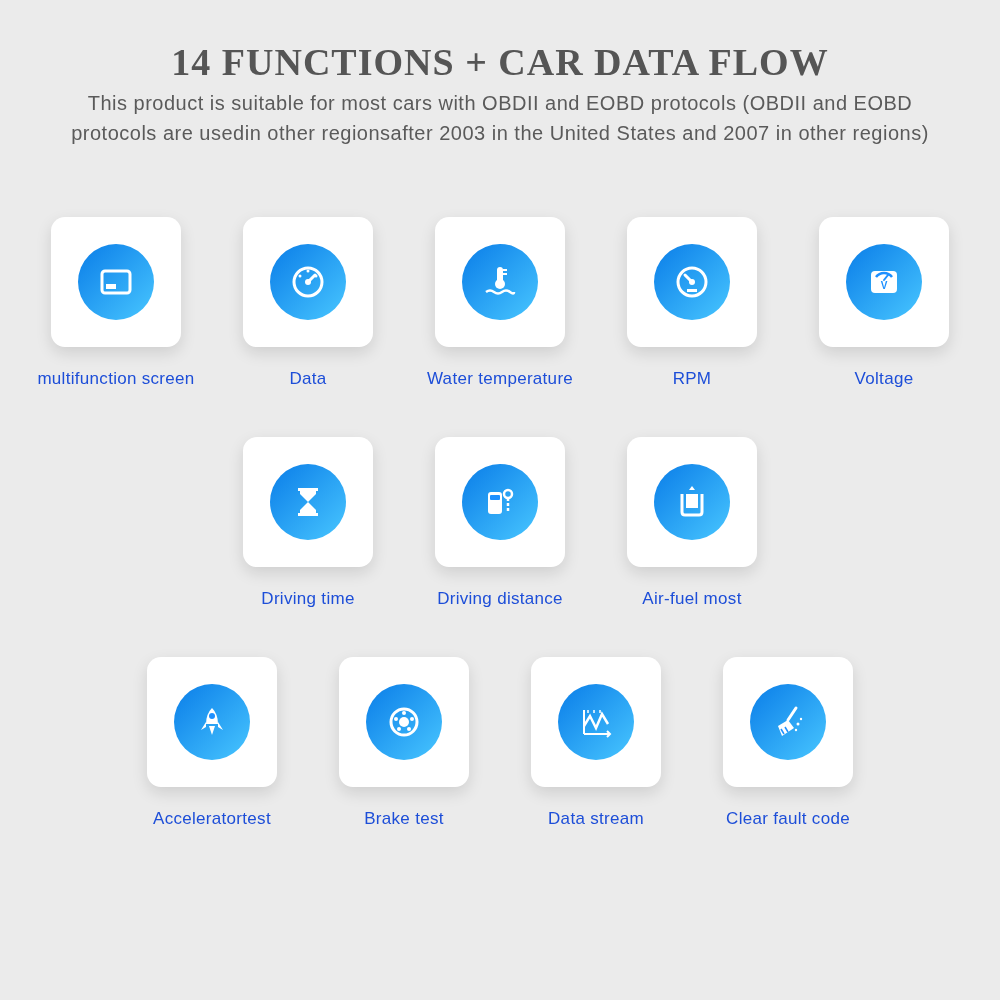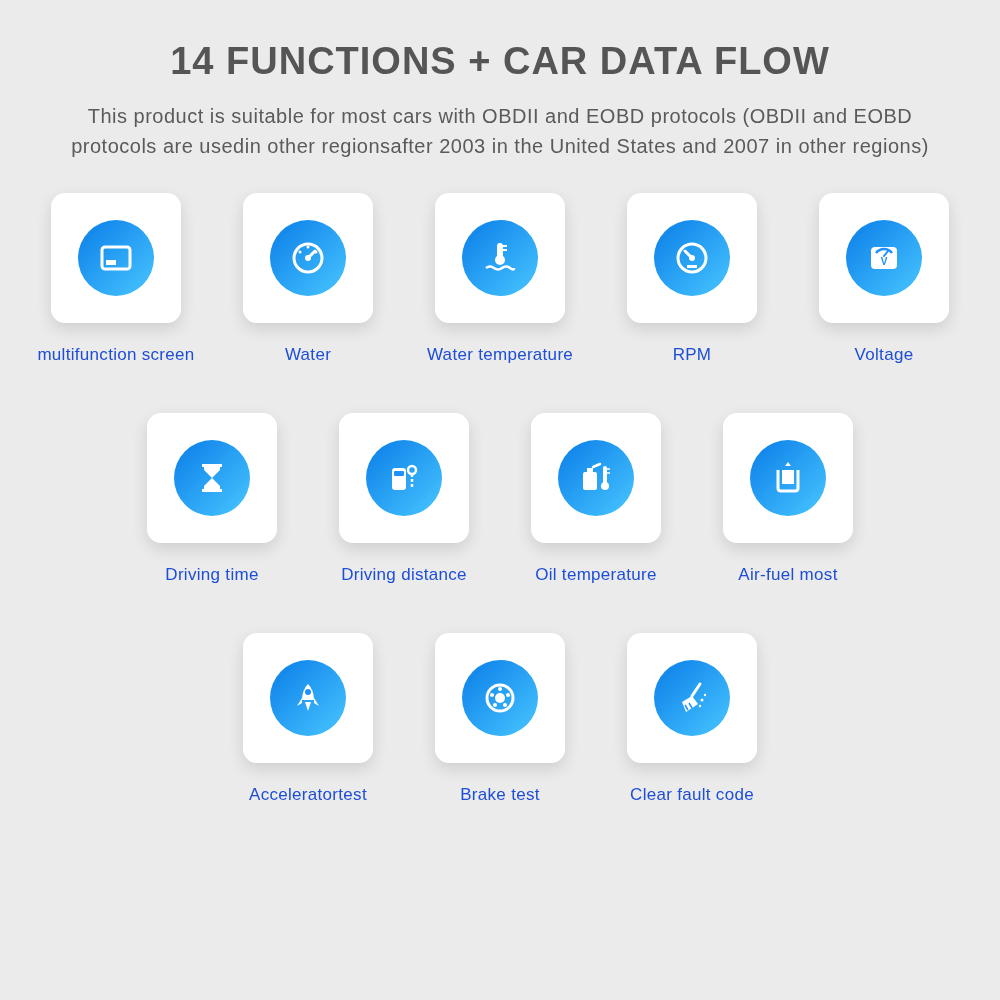--- a/index.html
+++ b/index.html
@@ -10,28 +10,29 @@
     font-family: "Segoe UI", "Helvetica Neue", Arial, sans-serif;
     padding: 40px 50px 30px;
     color: #5a5a5a;
   }
   .title {
     text-align: center;
     font-size: 38px;
     font-weight: 600;
     letter-spacing: 1px;
     color: #555;
-    margin-bottom: 18px;
+    margin-bottom: 4px;
+    font-family: Liberation Serif, serif;
   }
   .subtitle {
     text-align: center;
     font-size: 20px;
     line-height: 1.5;
     color: #5a5a5a;
-    margin: 0 auto 32px;
+    margin: 0 auto 69px;
     max-width: 860px;
     letter-spacing: 0.5px;
   }
   .grid {
     display: flex;
     flex-direction: column;
     gap: 48px;
   }
   .row {
     display: flex;
@@ -99,21 +100,21 @@
           <svg viewBox="0 0 40 40">
               <circle cx="20" cy="20" r="14" fill="none" stroke="#fff" stroke-width="3"></circle>
               <line x1="20" y1="20" x2="27" y2="13" stroke="#fff" stroke-width="3" stroke-linecap="round"></line>
               <circle cx="20" cy="20" r="3" fill="#fff"></circle>
               <circle cx="12" cy="14" r="1.5" fill="#fff"></circle>
               <circle cx="20" cy="9" r="1.5" fill="#fff"></circle>
               <circle cx="28" cy="14" r="1.5" fill="#fff"></circle>
             </svg>
         </div>
       </div>
-      <div class="label">Water</div>
+      <div class="label">Data</div>
     </div>
     <div class="cell">
       <div class="card">
         <div class="circle">
           <svg viewBox="0 0 40 40">
               <rect x="17" y="5" width="6" height="16" rx="3" fill="#fff"></rect>
               <circle cx="20" cy="22" r="5" fill="#fff"></circle>
               <path d="M6 30 Q10 27 14 30 T22 30 T30 30 T34 30" fill="none" stroke="#fff" stroke-width="2.5"></path>
               <line x1="23" y1="8" x2="27" y2="8" stroke="#fff" stroke-width="2"></line>
               <line x1="23" y1="12" x2="27" y2="12" stroke="#fff" stroke-width="2"></line>
@@ -168,36 +169,20 @@
         <div class="circle">
           <svg viewBox="0 0 40 40">
               <rect x="8" y="10" width="14" height="22" rx="3" fill="#fff"></rect>
               <rect x="10" y="13" width="10" height="5" rx="1" fill="#1e90ff"></rect>
               <circle cx="28" cy="12" r="4" fill="none" stroke="#fff" stroke-width="2.5"></circle>
               <path d="M28 16 L28 30" stroke="#fff" stroke-width="2.5" stroke-dasharray="3,2"></path>
             </svg>
         </div>
       </div>
       <div class="label">Driving distance</div>
-    </div>
-    <div class="cell">
-      <div class="card">
-        <div class="circle">
-          <svg viewBox="0 0 40 40">
-              <rect x="7" y="14" width="14" height="18" rx="2" fill="#fff"></rect>
-              <rect x="11" y="10" width="6" height="5" fill="#fff"></rect>
-              <path d="M17 9 L24 6" stroke="#fff" stroke-width="2.5" stroke-linecap="round"></path>
-              <rect x="27" y="8" width="4" height="18" rx="2" fill="#fff"></rect>
-              <circle cx="29" cy="28" r="4" fill="#fff"></circle>
-              <line x1="31" y1="11" x2="34" y2="11" stroke="#fff" stroke-width="1.5"></line>
-              <line x1="31" y1="15" x2="34" y2="15" stroke="#fff" stroke-width="1.5"></line>
-            </svg>
-        </div>
-      </div>
-      <div class="label">Oil temperature</div>
     </div>
     <div class="cell">
       <div class="card">
         <div class="circle">
           <svg viewBox="0 0 40 40">
               <path d="M10 12 L10 30 Q10 33 13 33 L27 33 Q30 33 30 30 L30 12" fill="none" stroke="#fff" stroke-width="3"></path>
               <path d="M14 12 L14 26 L26 26 L26 12" fill="#fff"></path>
               <path d="M17 8 L20 4 L23 8" fill="#fff"></path>
             </svg>
         </div>
@@ -234,20 +219,36 @@
               <circle cx="12" cy="17" r="2" fill="#fff"></circle>
             </svg>
         </div>
       </div>
       <div class="label">Brake test</div>
     </div>
     <div class="cell">
       <div class="card">
         <div class="circle">
           <svg viewBox="0 0 40 40">
+              <line x1="8" y1="8" x2="8" y2="32" stroke="#fff" stroke-width="2"></line>
+              <line x1="8" y1="32" x2="34" y2="32" stroke="#fff" stroke-width="2"></line>
+              <polyline points="8,24 14,14 20,26 26,12 32,22" fill="none" stroke="#fff" stroke-width="2.5"></polyline>
+              <line x1="12" y1="8" x2="12" y2="11" stroke="#fff" stroke-width="1.5"></line>
+              <line x1="18" y1="8" x2="18" y2="11" stroke="#fff" stroke-width="1.5"></line>
+              <line x1="24" y1="8" x2="24" y2="11" stroke="#fff" stroke-width="1.5"></line>
+              <path d="M31 29 L34 32 L31 35" fill="none" stroke="#fff" stroke-width="2"></path>
+            </svg>
+        </div>
+      </div>
+      <div class="label">Data stream</div>
+    </div>
+    <div class="cell">
+      <div class="card">
+        <div class="circle">
+          <svg viewBox="0 0 40 40">
               <line x1="28" y1="6" x2="20" y2="18" stroke="#fff" stroke-width="3" stroke-linecap="round"></line>
               <path d="M20 18 L10 24 L14 34 L26 26 Z" fill="#fff"></path>
               <line x1="13" y1="27" x2="16" y2="32" stroke="#1e90ff" stroke-width="1.5"></line>
               <line x1="17" y1="25" x2="20" y2="30" stroke="#1e90ff" stroke-width="1.5"></line>
               <circle cx="30" cy="22" r="1.5" fill="#fff"></circle>
               <circle cx="33" cy="17" r="1.2" fill="#fff"></circle>
               <circle cx="28" cy="28" r="1.2" fill="#fff"></circle>
             </svg>
         </div>
       </div>

